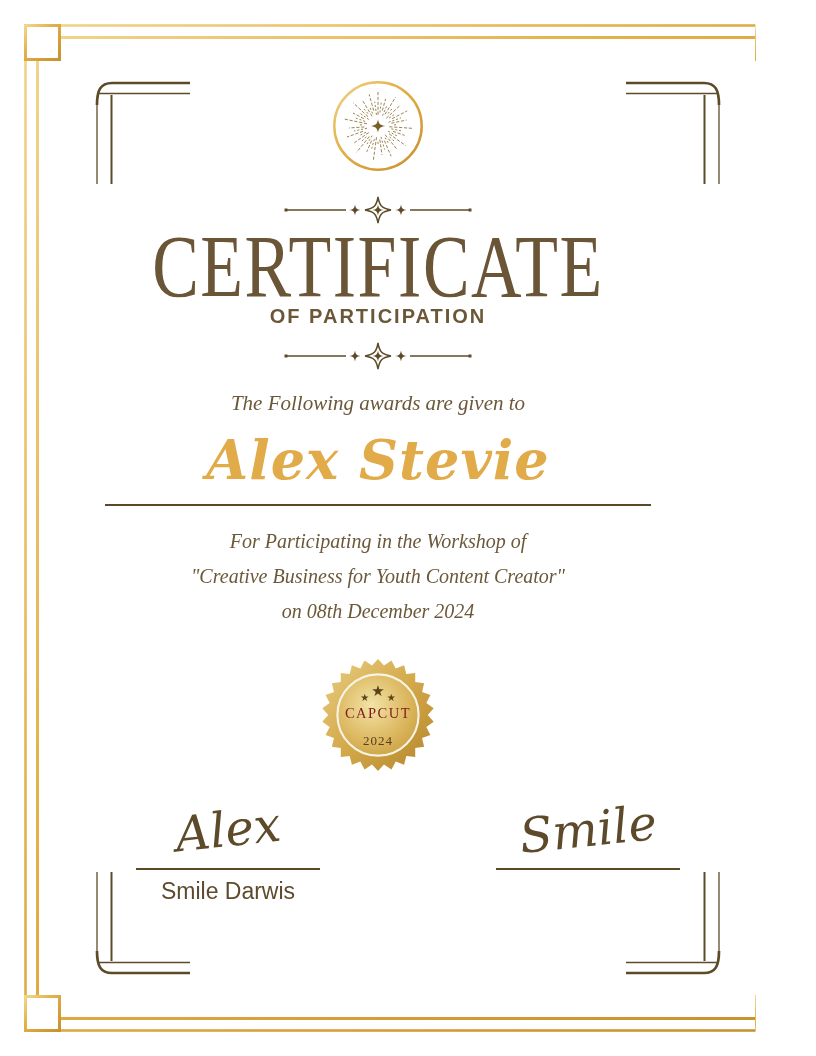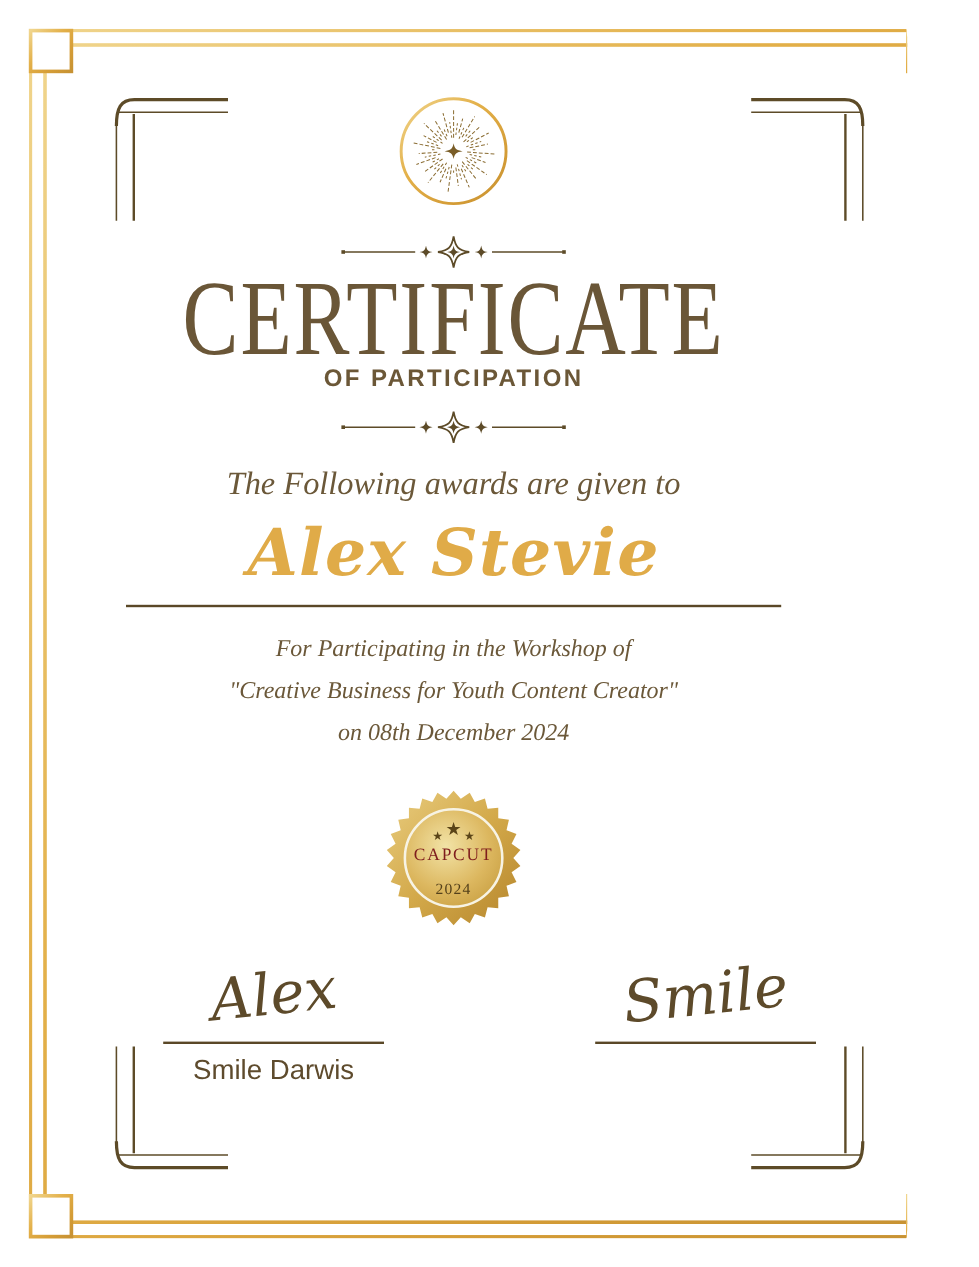--- a/index.html
+++ b/index.html
@@ -16,21 +16,21 @@
   .divider{position:absolute;left:50%;transform:translateX(-50%);width:192px;height:40px;}
   .divider.d1{top:190px;}
   .divider.d2{top:336px;}
   .title{position:absolute;top:222px;width:100%;text-align:center;
          font-size:89px;line-height:89px;font-weight:500;color:#6a5637;
          letter-spacing:2px;transform:scaleX(0.785);transform-origin:center;white-space:nowrap;}
   .subtitle{position:absolute;top:303px;width:100%;text-align:center;
          font-family:"Liberation Sans",sans-serif;font-weight:700;font-size:20px;line-height:26px;
          letter-spacing:2px;color:#6b5737;}
   .intro{position:absolute;top:387px;width:100%;text-align:center;font-style:italic;
-         font-size:27px;line-height:32px;color:#6b5839;}
+         font-size:21px;line-height:32px;color:#6b5839;}
   .recipient{position:absolute;top:428px;width:100%;text-align:center;
          font-family:"DejaVu Serif",serif;font-style:italic;font-weight:700;
          font-size:54px;line-height:64px;color:#e0ab48;letter-spacing:1px;}
   .name-rule{position:absolute;top:504px;left:50%;transform:translateX(-50%);
          width:546px;border-top:2.4px solid #5a4827;}
   .body-text{position:absolute;top:524px;width:100%;text-align:center;font-style:italic;
          font-size:20px;line-height:35px;color:#6b5839;}
   .seal{position:absolute;top:657px;left:50%;transform:translateX(-50%);width:116px;height:116px;}
   .seal-overlay{position:absolute;left:0;top:0;width:116px;height:116px;display:flex;
          flex-direction:column;align-items:center;justify-content:center;padding-top:2px;box-sizing:border-box;}

